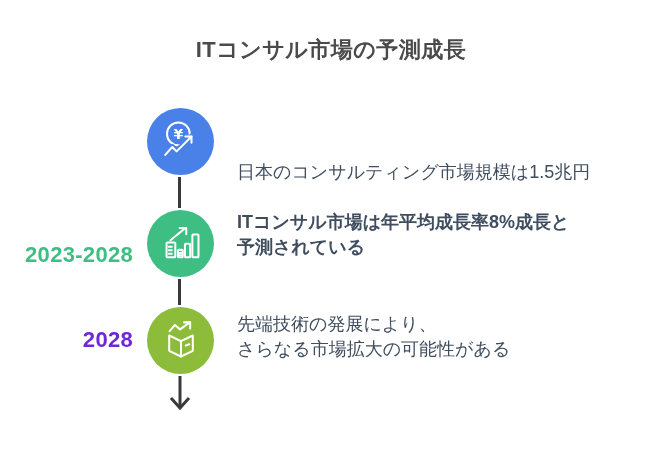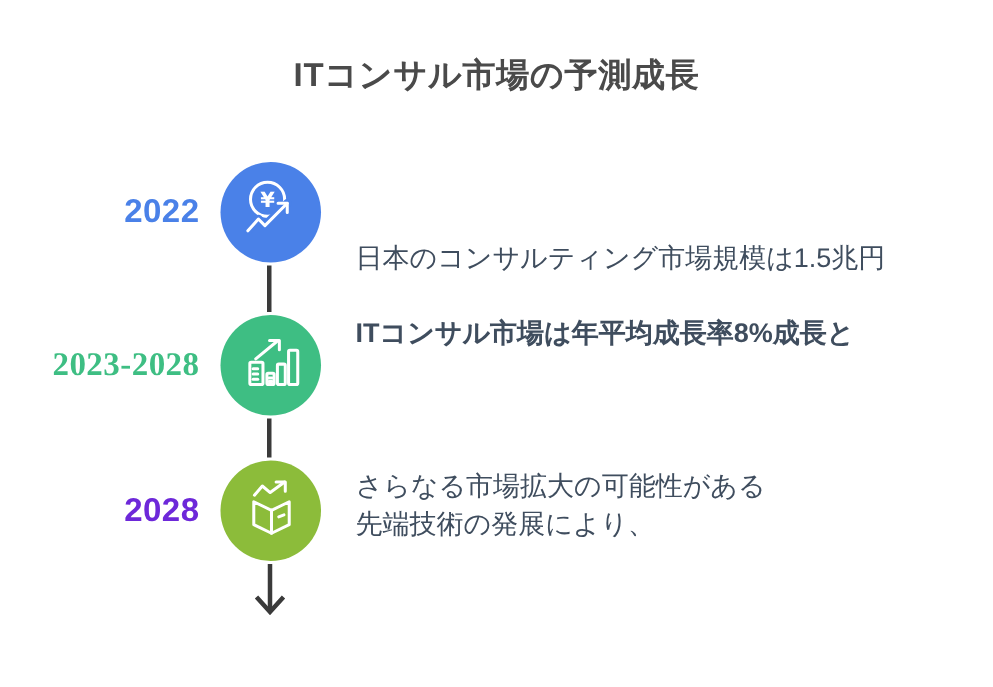--- a/index.html
+++ b/index.html
@@ -9,21 +9,21 @@
   }
   .title{
     position:absolute;top:36px;left:0;width:662px;text-align:center;
     font-size:22px;line-height:28px;font-weight:600;color:#4a4a4a;letter-spacing:0.5px;
   }
   .year{
     position:absolute;left:0;width:133px;text-align:right;
     font-size:22px;line-height:30px;font-weight:700;letter-spacing:0.3px;
   }
   .year.c-blue{color:#4a81e8;top:126px;}
-  .year.c-green{color:#3ebe83;top:228px;font-family:Liberation Serif, serif;}
+  .year.c-green{color:#3ebe83;top:240px;}
   .year.c-olive{color:#6d28d9;top:325px;}
   .bubble{
     position:absolute;left:147px;width:67px;height:67px;border-radius:50%;
     display:flex;align-items:center;justify-content:center;
   }
   .bubble.b1{top:108px;background:#4a81e8;}
   .bubble.b2{top:210px;background:#3ebe83;}
   .bubble.b3{top:307px;background:#8cbc3a;}
   .desc{
     position:absolute;left:237px;width:400px;
@@ -39,21 +39,20 @@
   .connector.s2{top:279px;height:26px;}
   .end-arrow{position:absolute;left:167px;top:376px;}
 </style>
 </head>
 <body>
 
 <div class="canvas">
 
   <div class="title">ITコンサル市場の予測成長</div>
 
-  <div class="year c-blue">2022</div>
   <div class="bubble b1">
     <span>
       <svg width="42" height="42" viewBox="0 0 48 48" fill="none">
         <circle cx="21" cy="17" r="13" stroke="#fff" stroke-width="2.3"></circle>
         <text x="21" y="23" text-anchor="middle" font-size="16" font-weight="bold" fill="#fff" font-family="DejaVu Sans, sans-serif">¥</text>
         <polyline points="6,41 14,32 19,37 36,20" stroke="#4a81e8" stroke-width="6.5" fill="none" stroke-linecap="round" stroke-linejoin="round"></polyline>
         <polyline points="6,41 14,32 19,37 36,20" stroke="#fff" stroke-width="2.3" fill="none" stroke-linecap="round" stroke-linejoin="round"></polyline>
         <polyline points="29,20 36,20 36,27" stroke="#fff" stroke-width="2.3" fill="none" stroke-linecap="round" stroke-linejoin="round"></polyline>
       </svg>
     </span>
@@ -77,39 +76,40 @@
         <rect x="20.5" y="33" width="5.5" height="8.5" rx="1"></rect>
         <line x1="22" y1="36.5" x2="24.5" y2="36.5"></line>
         <line x1="22" y1="39.2" x2="24.5" y2="39.2"></line>
         <rect x="28.5" y="26" width="6" height="15.5" rx="1"></rect>
         <rect x="37" y="15.5" width="7" height="26" rx="1"></rect>
       </svg>
     </span>
   </div>
   <div class="desc d2">
     <div>ITコンサル市場は年平均成長率8%成長と</div>
+    <div>予測されている</div>
   </div>
 
   <div class="connector s2"></div>
 
   <div class="year c-olive">2028</div>
   <div class="bubble b3">
     <span>
       <svg width="42" height="42" viewBox="0 0 48 48" fill="none" stroke="#fff" stroke-width="2.3" stroke-linecap="round" stroke-linejoin="round">
         <polyline points="11,15 17,8 23,13 34,5" fill="none"></polyline>
         <polyline points="27.5,5 34.5,5 34.5,12" fill="none"></polyline>
         <path d="M24,26.5 L10.5,20 L10.5,37.5 L24,44 L37.5,37.5 L37.5,20 Z"></path>
         <line x1="24" y1="26.5" x2="24" y2="44"></line>
         <line x1="29.5" y1="31.5" x2="33.5" y2="30"></line>
       </svg>
     </span>
   </div>
   <div class="desc d3">
+    <div>先端技術の発展により、</div>
     <div>さらなる市場拡大の可能性がある</div>
-    <div>先端技術の発展により、</div>
   </div>
 
   <span class="end-arrow">
     <svg width="26" height="38" viewBox="0 0 26 38" fill="none" stroke="#3a3a3a" stroke-width="3" stroke-linecap="butt" stroke-linejoin="miter">
       <line x1="13" y1="0" x2="13" y2="30"></line>
       <polyline points="4,22 13,32 22,22" fill="none"></polyline>
     </svg>
   </span>
 
 </div>

